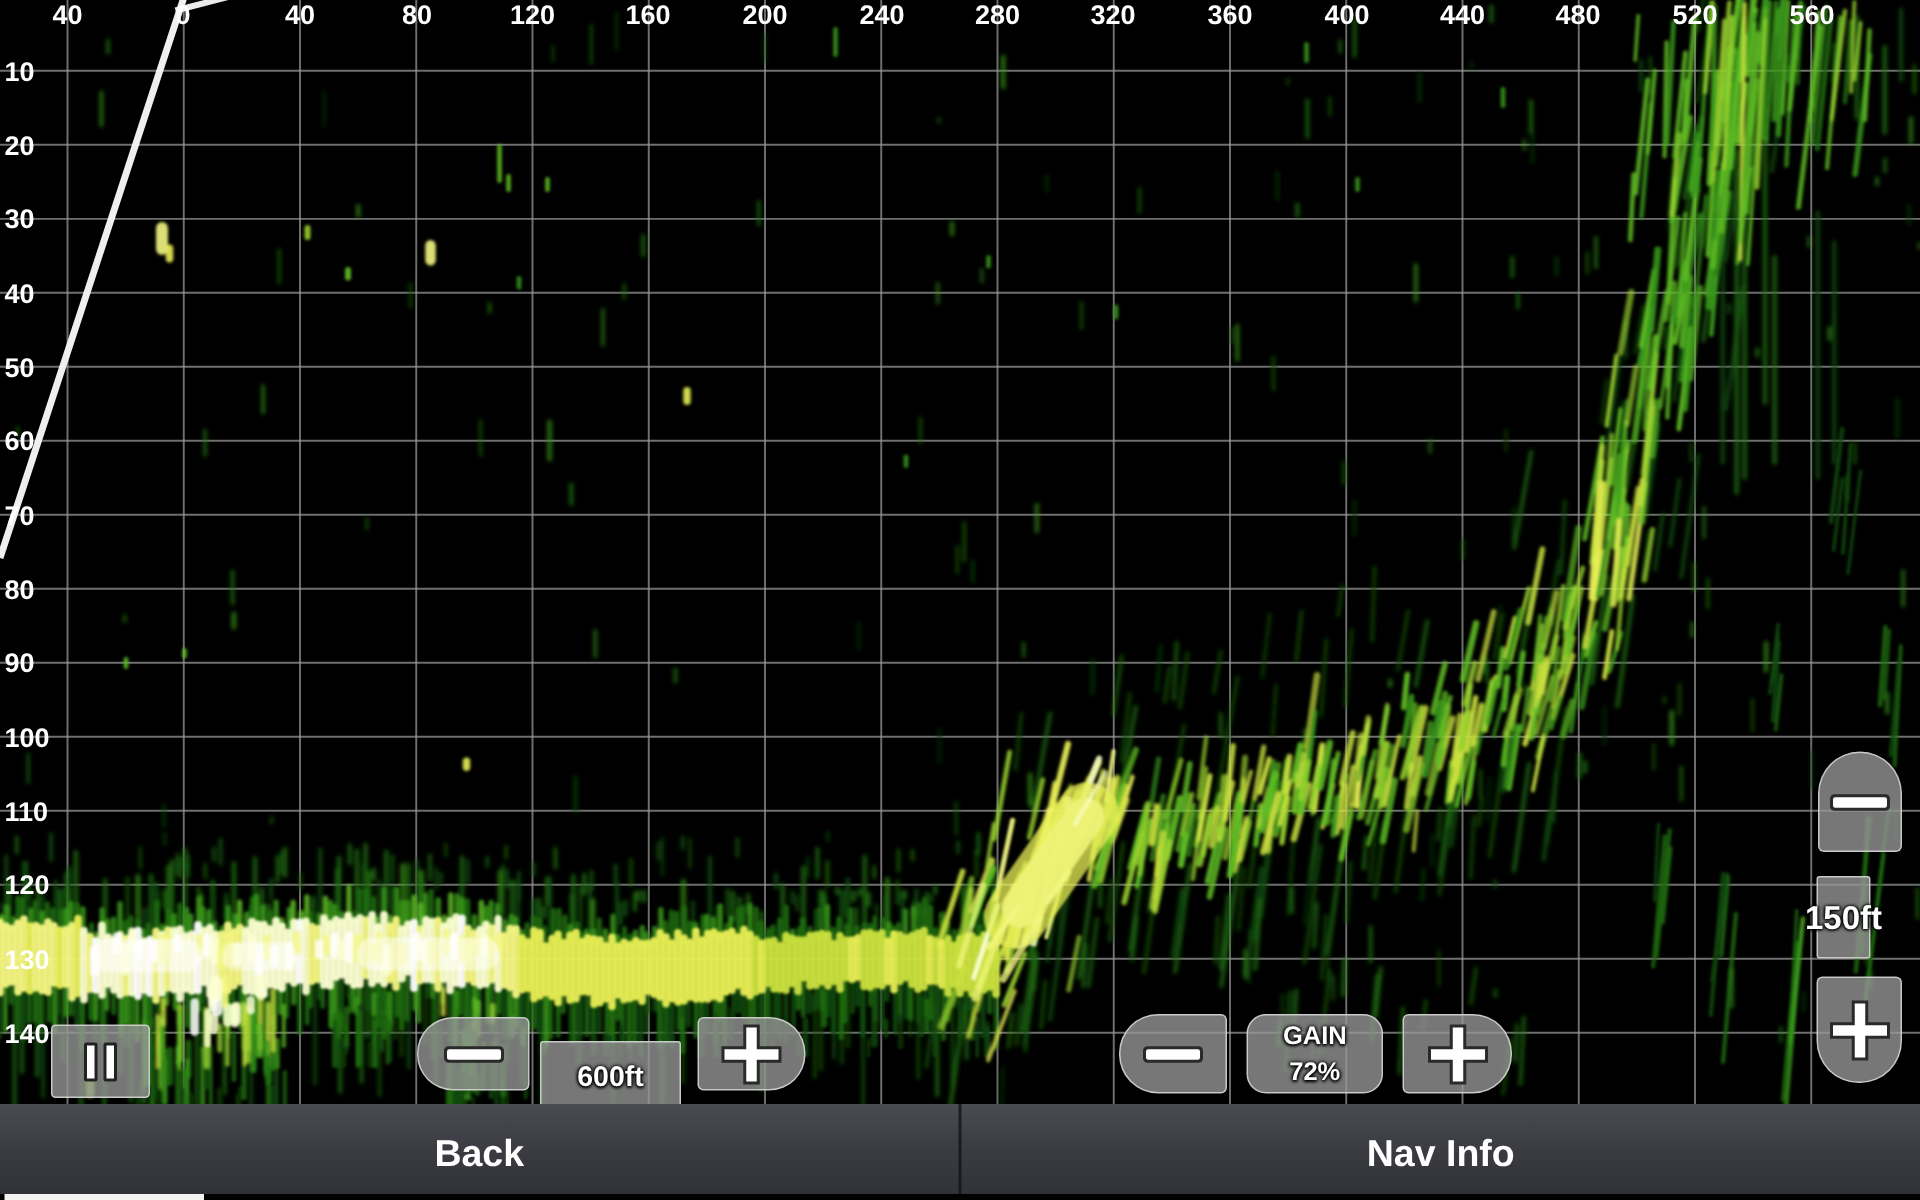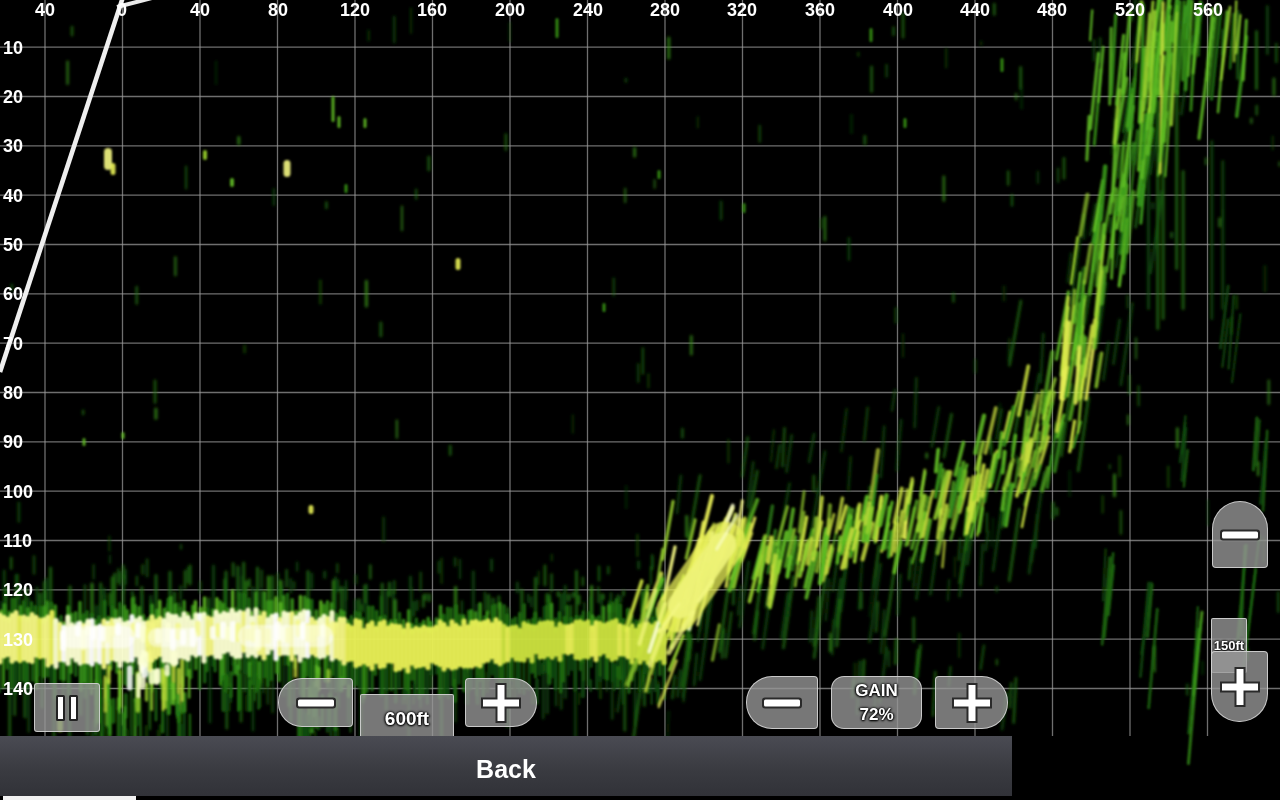--- a/index.html
+++ b/index.html
@@ -1,16 +1,16 @@
 <!DOCTYPE html>
 <html><head><meta charset="utf-8"><style>
 html,body{margin:0;padding:0;background:#000;width:1280px;height:800px;overflow:hidden}
 body{font-family:"Liberation Sans",sans-serif;position:relative}
 .btn{position:absolute;filter:blur(0.3px);background:rgba(152,152,152,0.78);border:1.6px solid rgba(215,215,215,0.85);box-sizing:border-box;display:flex;align-items:center;justify-content:center;color:#fff;font-weight:bold;text-shadow:0 1px 2px rgba(0,0,0,0.9),0 0 3px rgba(0,0,0,0.8),1px 0 2px rgba(0,0,0,0.7),-1px 0 2px rgba(0,0,0,0.7)}
-#bar{position:absolute;left:0;top:736px;width:1012px;height:60px;background:linear-gradient(#4a4b53,#3a3b41 55%,#313238);display:flex}
+#bar{position:absolute;left:0;top:736px;width:1280px;height:60px;background:linear-gradient(#4a4b53,#3a3b41 55%,#313238);display:flex}
 #bar div{flex:1;display:flex;align-items:center;justify-content:center;padding-top:6px;color:#fff;font-size:25px;font-weight:bold;border-right:2px solid rgba(16,16,20,0.75);font-family:"Liberation Sans",sans-serif}
 #bar div:last-child{border-right:none}
 </style></head><body>
 <svg width="1280" height="800" style="position:absolute;left:0;top:0;filter:blur(0.4px)">
 <defs>
 <filter id="b14" x="-40%" y="-40%" width="180%" height="180%">
         <feGaussianBlur stdDeviation="1.4"></feGaussianBlur>
       </filter>
 <filter id="b10" x="-40%" y="-40%" width="180%" height="180%">
         <feGaussianBlur stdDeviation="1.15"></feGaussianBlur>
@@ -1861,23 +1861,24 @@
       <path d="M16.5 2 H27.5 V16.5 H42 V27.5 H27.5 V42 H16.5 V27.5 H2 V16.5 H16.5 Z" fill="#2a2a2a"></path>
       <path d="M18.5 4 H25.5 V18.5 H40 V25.5 H25.5 V40 H18.5 V25.5 H4 V18.5 H18.5 Z" fill="#fff"></path>
     </svg>
   </div>
 <div class="btn" style="left:1212px;top:501px;width:56px;height:67px;border-radius:28px 28px 4px 4px">
     <svg width="44" height="44" viewBox="0 0 44 44">
       <rect x="2" y="16.5" width="40" height="11" rx="3" fill="#2a2a2a"></rect>
       <rect x="4" y="18.5" width="36" height="7" rx="1.5" fill="#fff"></rect>
     </svg>
   </div>
-<div class="btn" style="left:1211px;top:618px;width:36px;height:55px;border-radius:2px;font-size:13px">150ft</div>
+<div class="btn" style="left:1211px;top:584px;width:36px;height:55px;border-radius:2px;font-size:22px">150ft</div>
 <div class="btn" style="left:1211px;top:651px;width:57px;height:71px;border-radius:4px 4px 28px 28px">
     <svg width="44" height="44" viewBox="0 0 44 44">
       <path d="M16.5 2 H27.5 V16.5 H42 V27.5 H27.5 V42 H16.5 V27.5 H2 V16.5 H16.5 Z" fill="#2a2a2a"></path>
       <path d="M18.5 4 H25.5 V18.5 H40 V25.5 H25.5 V40 H18.5 V25.5 H4 V18.5 H18.5 Z" fill="#fff"></path>
     </svg>
   </div>
 <div id="bar">
     <div>Back</div>
+    <div>Nav Info</div>
   </div>
 <div style="position:absolute;left:0;top:796px;width:1280px;height:4px;background:#000"></div>
 <div style="position:absolute;left:3px;top:796px;width:133px;height:4px;background:#f2f2f2"></div>
 </body></html>

